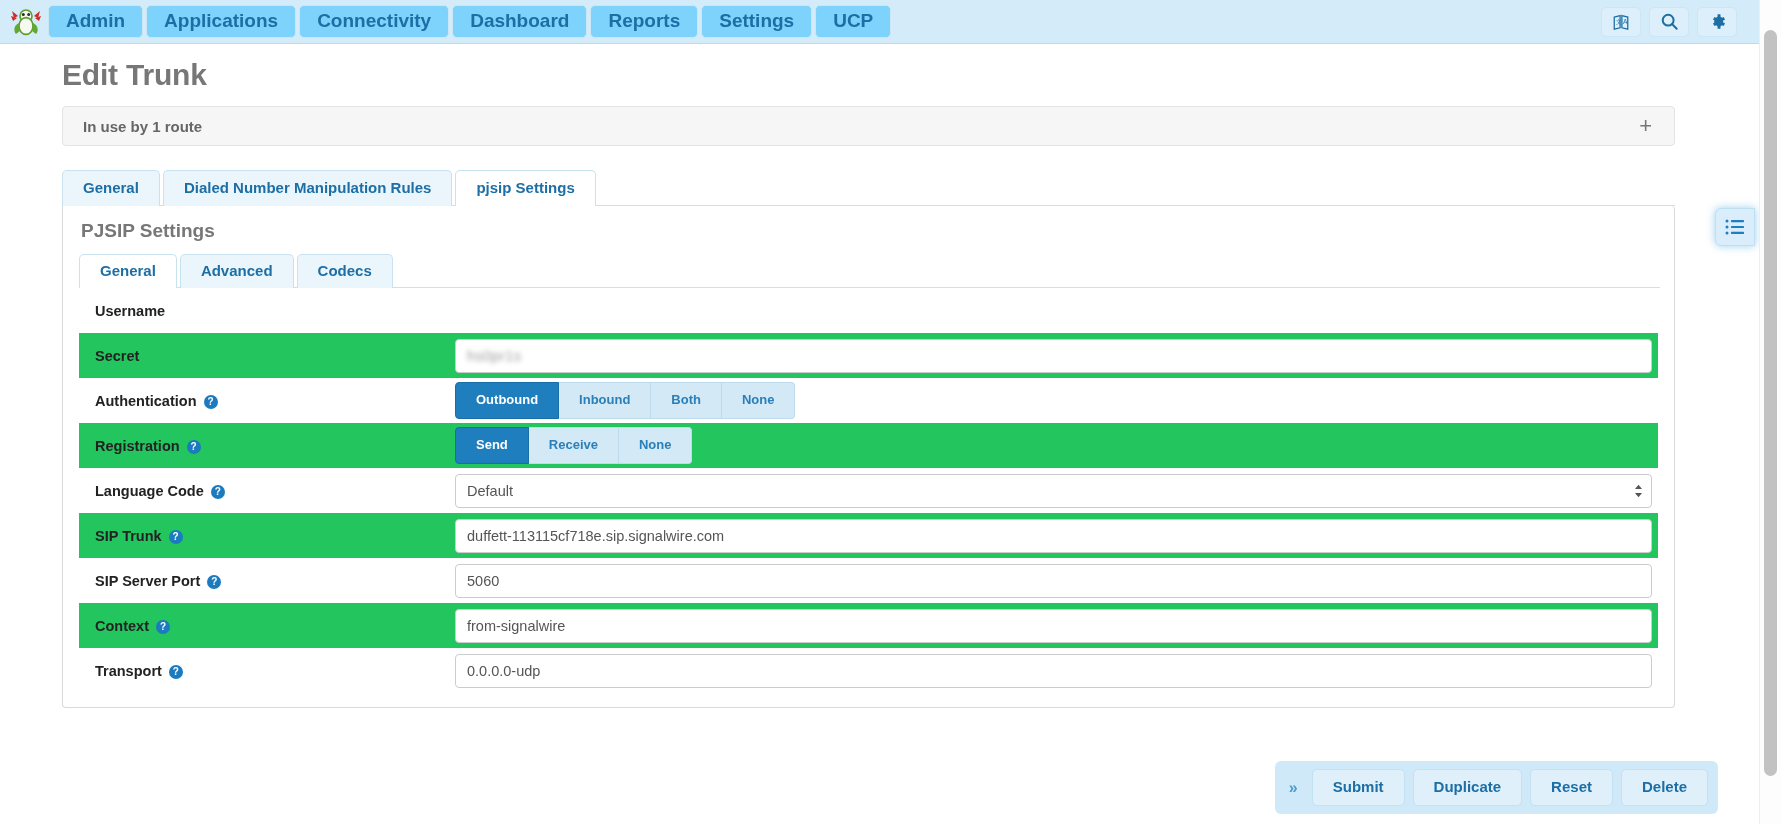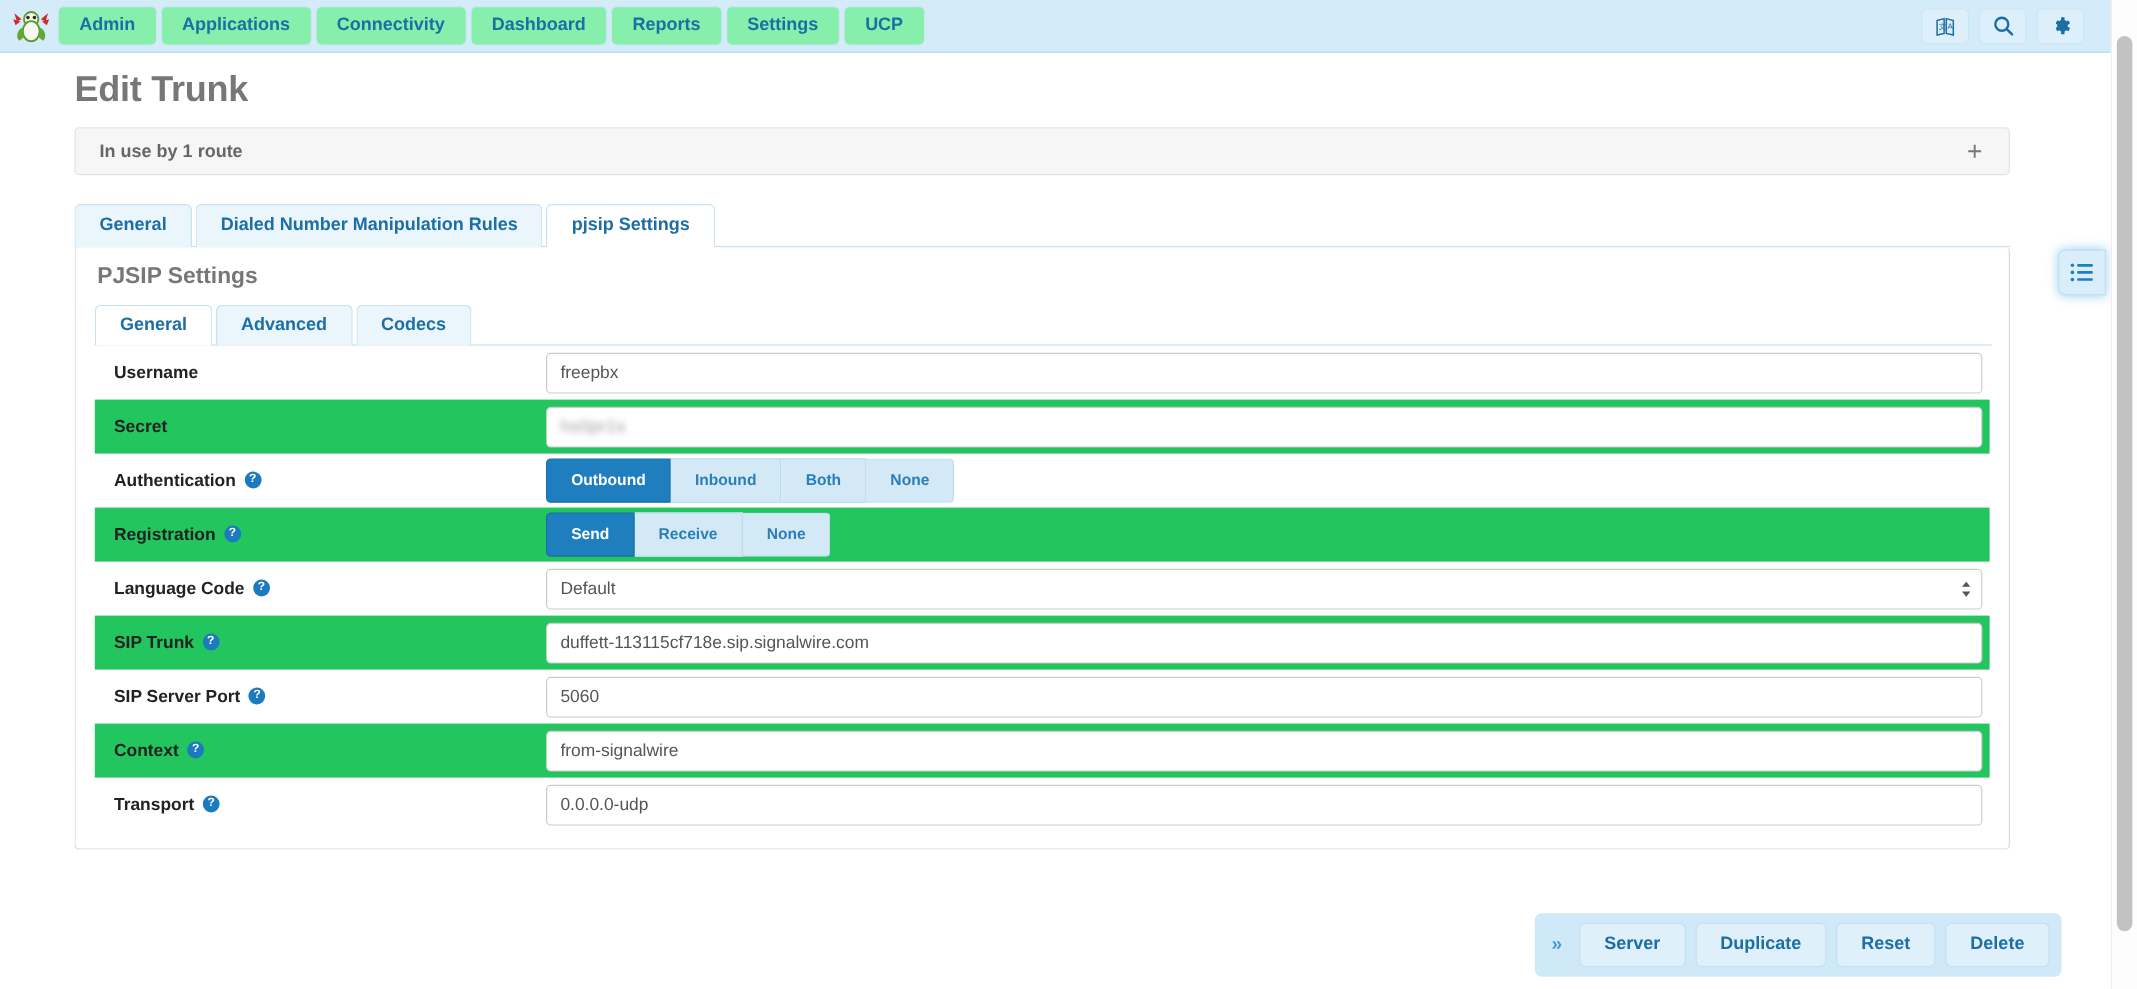--- a/index.html
+++ b/index.html
@@ -25,26 +25,26 @@
   }
   .brand {
     width: 44px; height: 38px;
     display: flex; align-items: center; justify-content: center;
     flex: 0 0 auto;
   }
   .nav-items { display: flex; align-items: center; gap: 3px; }
   .nav-item {
     display: block;
     padding: 7px 17px 8px;
-    background: #86efac;
+    background: #7dd3fc;
     border: 1px solid #cbe6f5;
     border-radius: 5px;
     color: #1c6ea4;
     font-weight: bold;
-    font-size: 15px;
+    font-size: 19px;
     line-height: 16px;
     white-space: nowrap;
     cursor: pointer;
   }
   .nav-right {
     position: absolute;
     right: 44px; top: 0; bottom: 0;
     display: flex; align-items: center; gap: 8px;
   }
   .icon-btn {
@@ -181,21 +181,21 @@
     padding: 0 0 0 16px;
   }
   .row.alt { background: #22c55e; }
   .row-label {
     width: 360px;
     flex: 0 0 360px;
     font-weight: bold;
     font-size: 14.5px;
     color: #222;
     display: flex;
-    align-items: flex-start;
+    align-items: flex-end;
     gap: 7px;
   }
   .help-icon {
     display: inline-flex;
     width: 14px; height: 14px;
     border-radius: 50%;
     background: #1c7bbf;
     color: #fff;
     font-size: 10px;
     font-weight: bold;
@@ -436,23 +436,20 @@
         <div class="subtab">Advanced</div>
         <div class="subtab">Codecs</div>
       </div>
 
       <div class="form">
 
         <div class="row">
           <div class="row-label">
             <span>Username</span>
           </div>
-          <div class="row-field">
-            <input class="txt" type="text" value="freepbx" style="">
-          </div>
         </div>
 
         <div class="row alt">
           <div class="row-label">
             <span>Secret</span>
           </div>
           <div class="row-field">
             <div class="secret-box">
               <span class="secret-val">hs0pr1s</span>
             </div>
@@ -558,21 +555,21 @@
         <rect x="6" y="1" width="13" height="2.2" rx="0.6"></rect>
       <circle cx="2" cy="8" r="1.5"></circle>
         <rect x="6" y="6.9" width="13" height="2.2" rx="0.6"></rect>
       <circle cx="2" cy="14" r="1.5"></circle>
         <rect x="6" y="12.8" width="13" height="2.2" rx="0.6"></rect>
     </svg>
   </div>
 
   <div class="action-bar">
     <span class="chevron">»</span>
-    <button class="act-btn">Server</button>
+    <button class="act-btn">Submit</button>
     <button class="act-btn">Duplicate</button>
     <button class="act-btn">Reset</button>
     <button class="act-btn">Delete</button>
   </div>
 
 </div>
 
 <div class="scrollbar">
   <div class="scroll-thumb"></div>
 </div>

